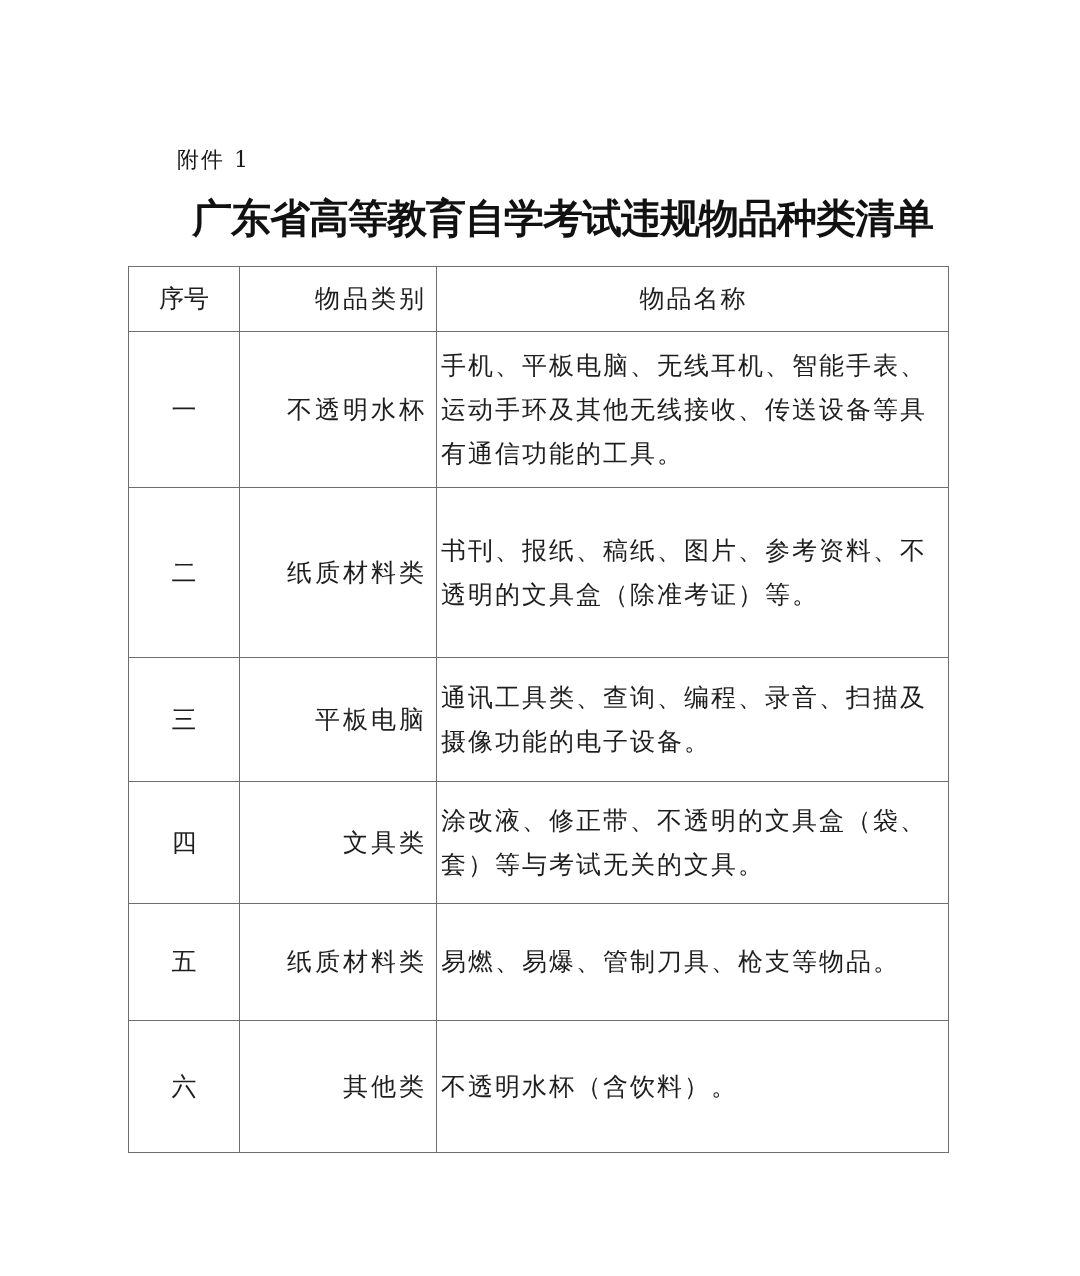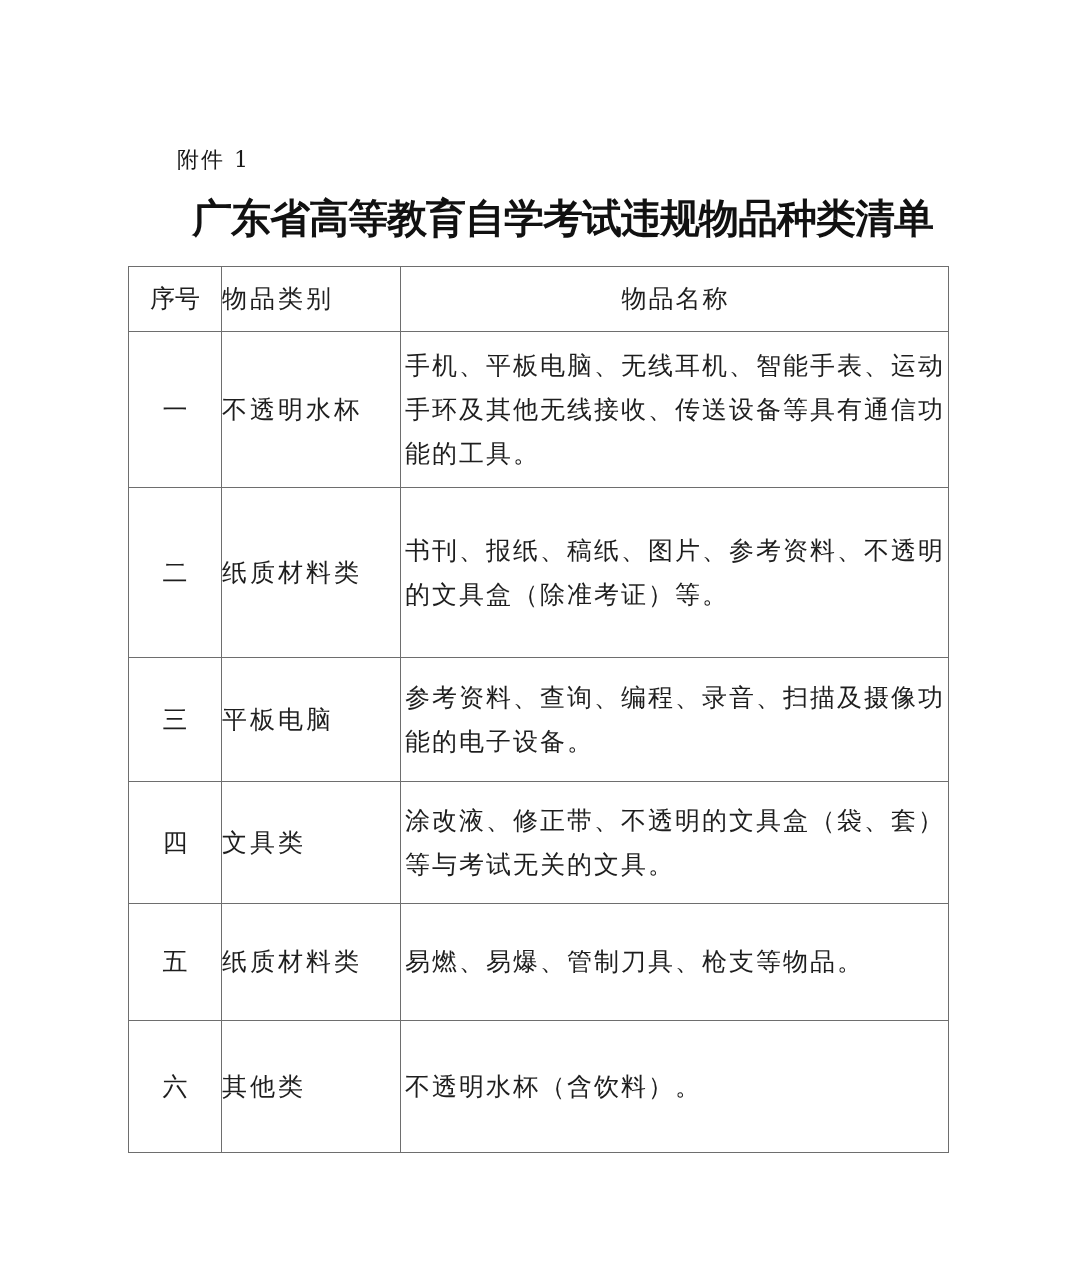--- a/index.html
+++ b/index.html
@@ -4,24 +4,24 @@
 <style>
   html, body { margin: 0; padding: 0; background: #ffffff; }
   body { width: 1080px; height: 1276px; position: relative; overflow: hidden;
          font-family: "DejaVu Serif", "Liberation Serif", serif; color: #1a1a1a; }
   .attachment { position: absolute; left: 164px; top: 140px; font-size: 22px;
                 letter-spacing: 2px; line-height: 40px; margin-left: 13px; }
   .title { position: absolute; left: 160px; top: 188px; width: 780px; font-size: 40px;
            font-weight: bold; line-height: 60px; white-space: nowrap; letter-spacing: -1px; color: #111; margin-left: 32px; }
   table.list { position: absolute; left: 128px; top: 266px; width: 821px;
                border-collapse: collapse; table-layout: fixed; }
-  table.list td, table.list th { border: 1.5px solid #6e6e6e; padding: 0; font-weight: normal;
+  table.list td, table.list th { border: 1.5px solid #6e6e6e; padding: 9px; font-weight: normal;
                font-size: 25px; line-height: 44px; vertical-align: middle; color: #1e1e1e; }
   .c-idx { width: 92px; text-align: center; }
-  .c-cat { width: 178px; text-align: left; letter-spacing: 3px; }
+  .c-cat { width: 178px; text-align: right; letter-spacing: 3px; }
   .c-name { text-align: left; padding-left: 4px !important; padding-right: 2px !important;
             letter-spacing: 2px; word-break: break-all; }
   th.c-name { text-align: center; }
   tr.h-head { height: 65px; }
   tr.h1 { height: 156px; } tr.h2 { height: 170px; } tr.h3 { height: 124px; }
   tr.h4 { height: 122px; } tr.h5 { height: 117px; } tr.h6 { height: 132px; }
 </style>
 </head>
 <body>
 
@@ -41,21 +41,21 @@
     <td class="c-name">手机、平板电脑、无线耳机、智能手表、运动手环及其他无线接收、传送设备等具有通信功能的工具。</td>
   </tr>
   <tr class="h2">
     <td class="c-idx">二</td>
     <td class="c-cat">纸质材料类</td>
     <td class="c-name">书刊、报纸、稿纸、图片、参考资料、不透明的文具盒（除准考证）等。</td>
   </tr>
   <tr class="h3">
     <td class="c-idx">三</td>
     <td class="c-cat">平板电脑</td>
-    <td class="c-name">参考资料、查询、编程、录音、扫描及摄像功能的电子设备。</td>
+    <td class="c-name">通讯工具类、查询、编程、录音、扫描及摄像功能的电子设备。</td>
   </tr>
   <tr class="h4">
     <td class="c-idx">四</td>
     <td class="c-cat">文具类</td>
     <td class="c-name">涂改液、修正带、不透明的文具盒（袋、套）等与考试无关的文具。</td>
   </tr>
   <tr class="h5">
     <td class="c-idx">五</td>
     <td class="c-cat">纸质材料类</td>
     <td class="c-name">易燃、易爆、管制刀具、枪支等物品。</td>

